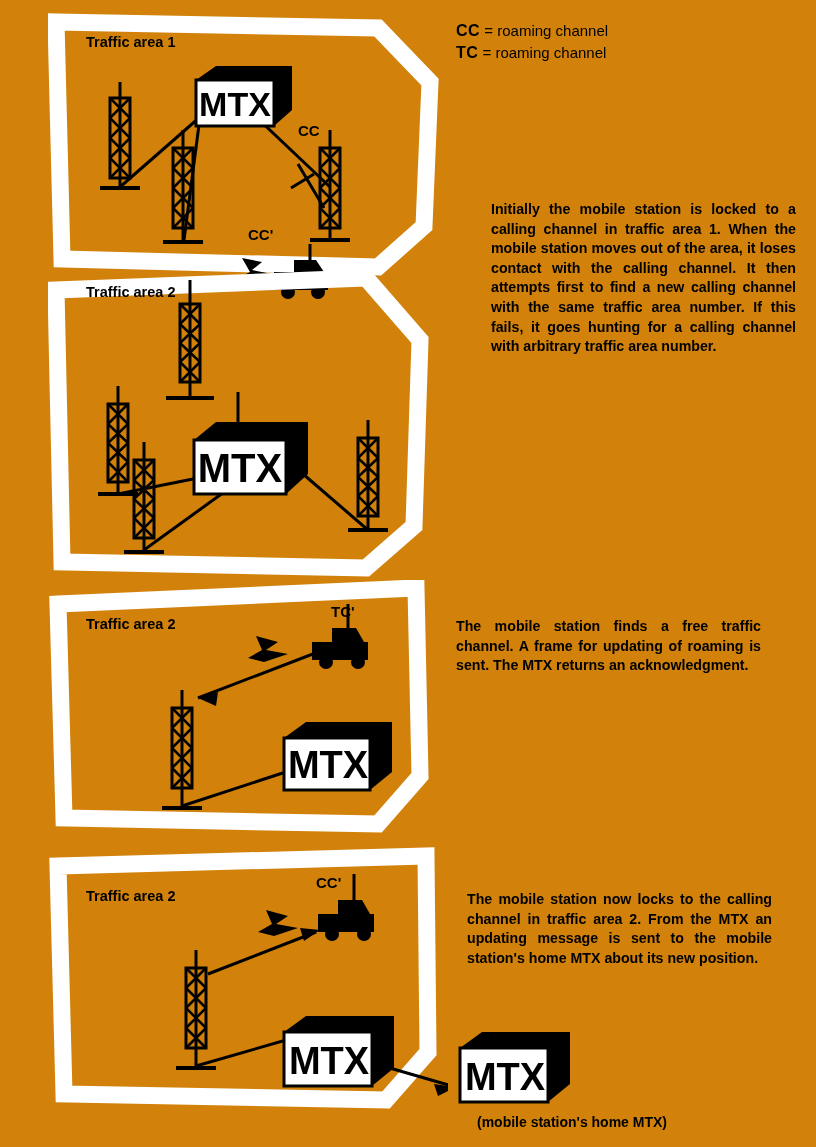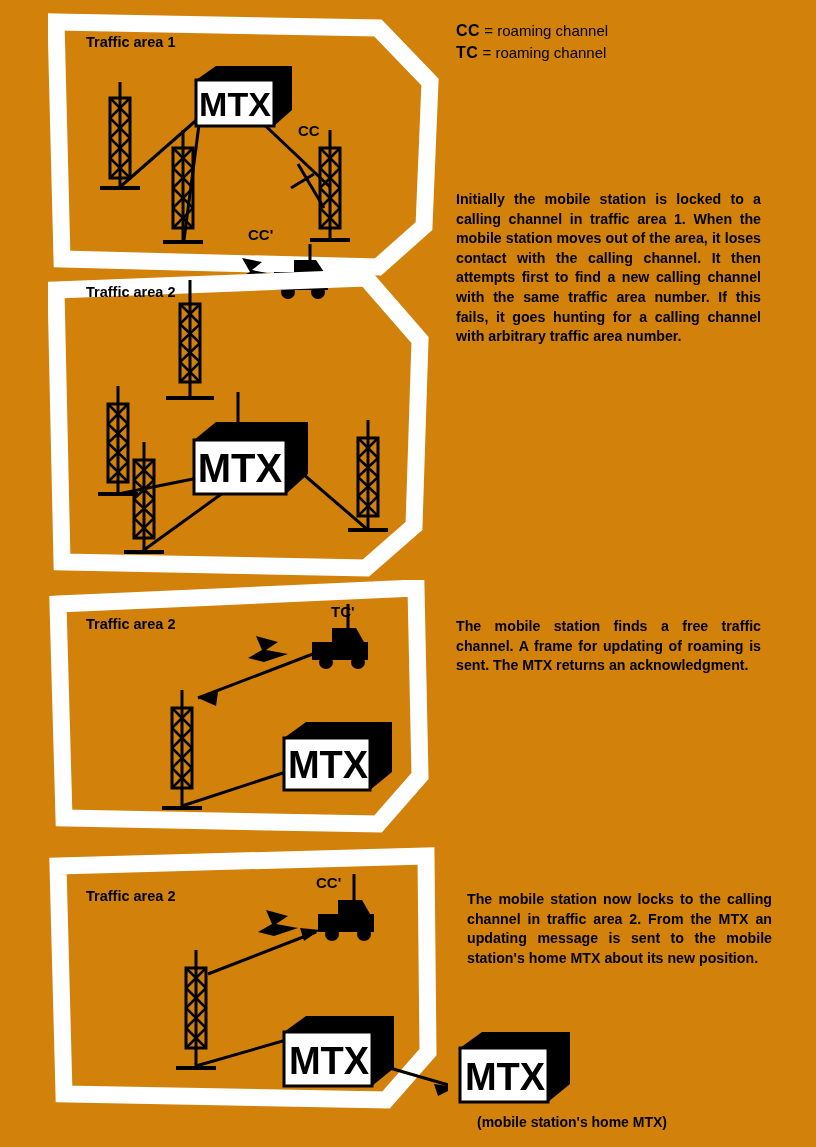--- a/index.html
+++ b/index.html
@@ -45,21 +45,21 @@
     position: absolute;
     left: 456px;
     width: 305px;
     color: #000;
     font-size: 14.2px;
     line-height: 19.6px;
     font-weight: bold;
     text-align: justify;
     text-justify: inter-word;
   }
-  #para1 { top: 190px; }
+  #para1 { top: 200px; margin-left: 35px; }
   #para2 { top: 466px; }
   #para3 { top: 617px; }
   #para4 { top: 890px; margin-left: 11px; }
 
   
   .panel {
     position: absolute;
   }
   .panel svg { display: block; }
 

